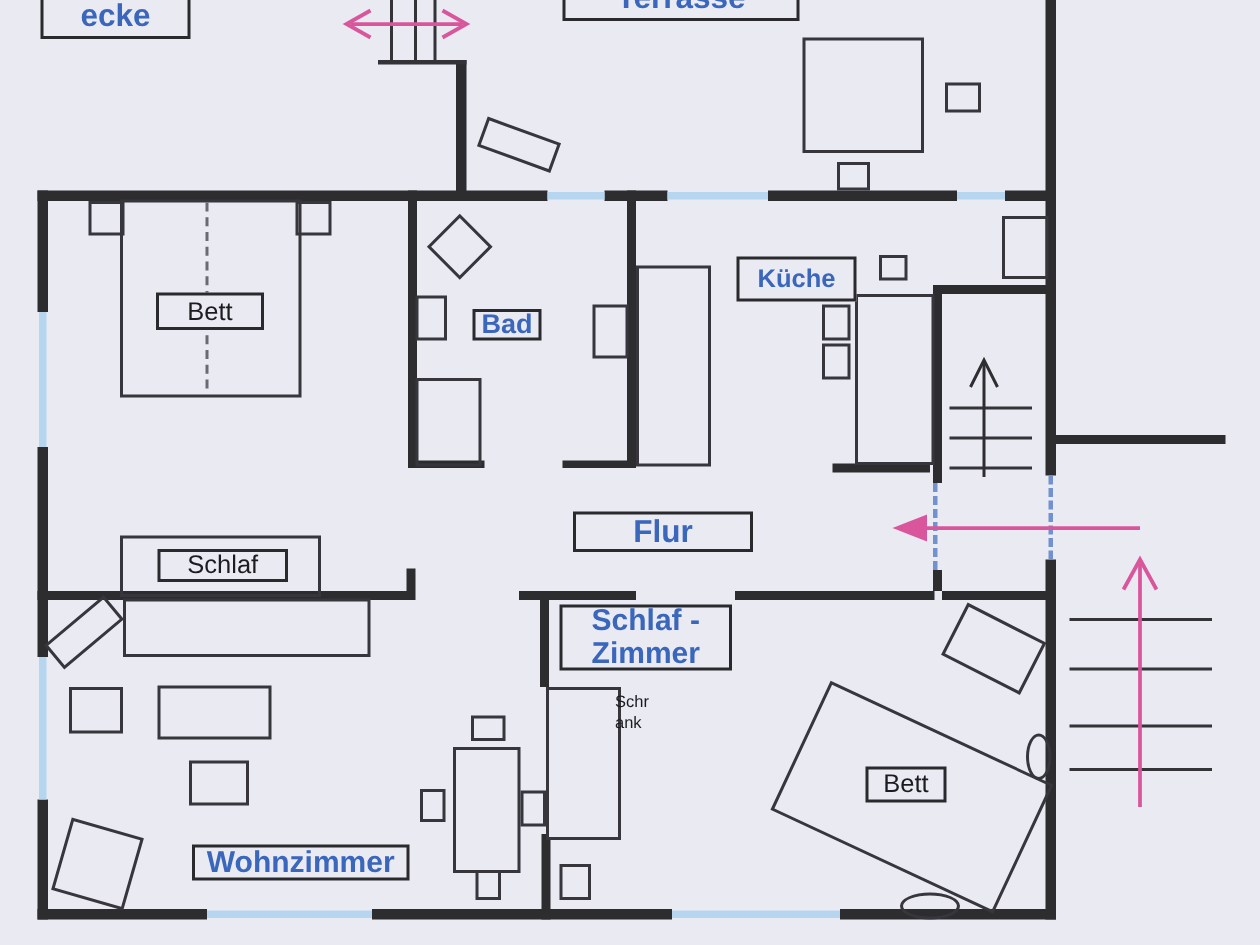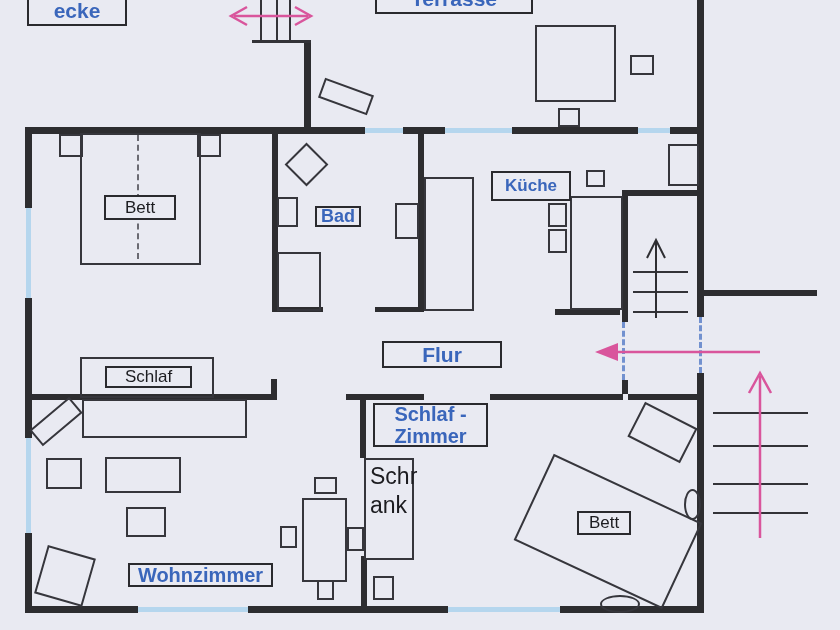--- a/index.html
+++ b/index.html
@@ -18,22 +18,22 @@
   .lbox{
     position:absolute;border:2px solid #2a2a2e;background:var(--paper,#e9eaf2);
     display:flex;align-items:center;justify-content:center;text-align:center;
     color:var(--label-blue,#3a66bb);font-weight:bold;font-size:20px;line-height:1.12;
     box-sizing:border-box;
   }
   .lbox.item{font-size:17px;font-weight:normal;color:var(--label-black,#1c1c20);}
   .lbox.twoline{flex-direction:column;}
   .lbox.clip-top{align-items:flex-end;padding-bottom:1px;}
   .cab-text{
-    position:absolute;color:var(--label-black,#1c1c20);font-size:23px;line-height:1.25;
-    padding:2px 0 0 4px;box-sizing:border-box;
+    position:absolute;color:var(--label-black,#1c1c20);font-size:11px;line-height:1.25;
+    padding:2px 0 0 4px;box-sizing:border-box;margin-left:40px;
   }
   .overlay{position:absolute;left:0;top:0;pointer-events:none;}
 </style>
 </head>
 <body>
 
 <div id="plan">
 
   <div class="wall" style="left:304px;top:40px;width:7px;height:90px"></div>
   <div class="wall" style="left:25px;top:127px;width:340px;height:7px"></div>

